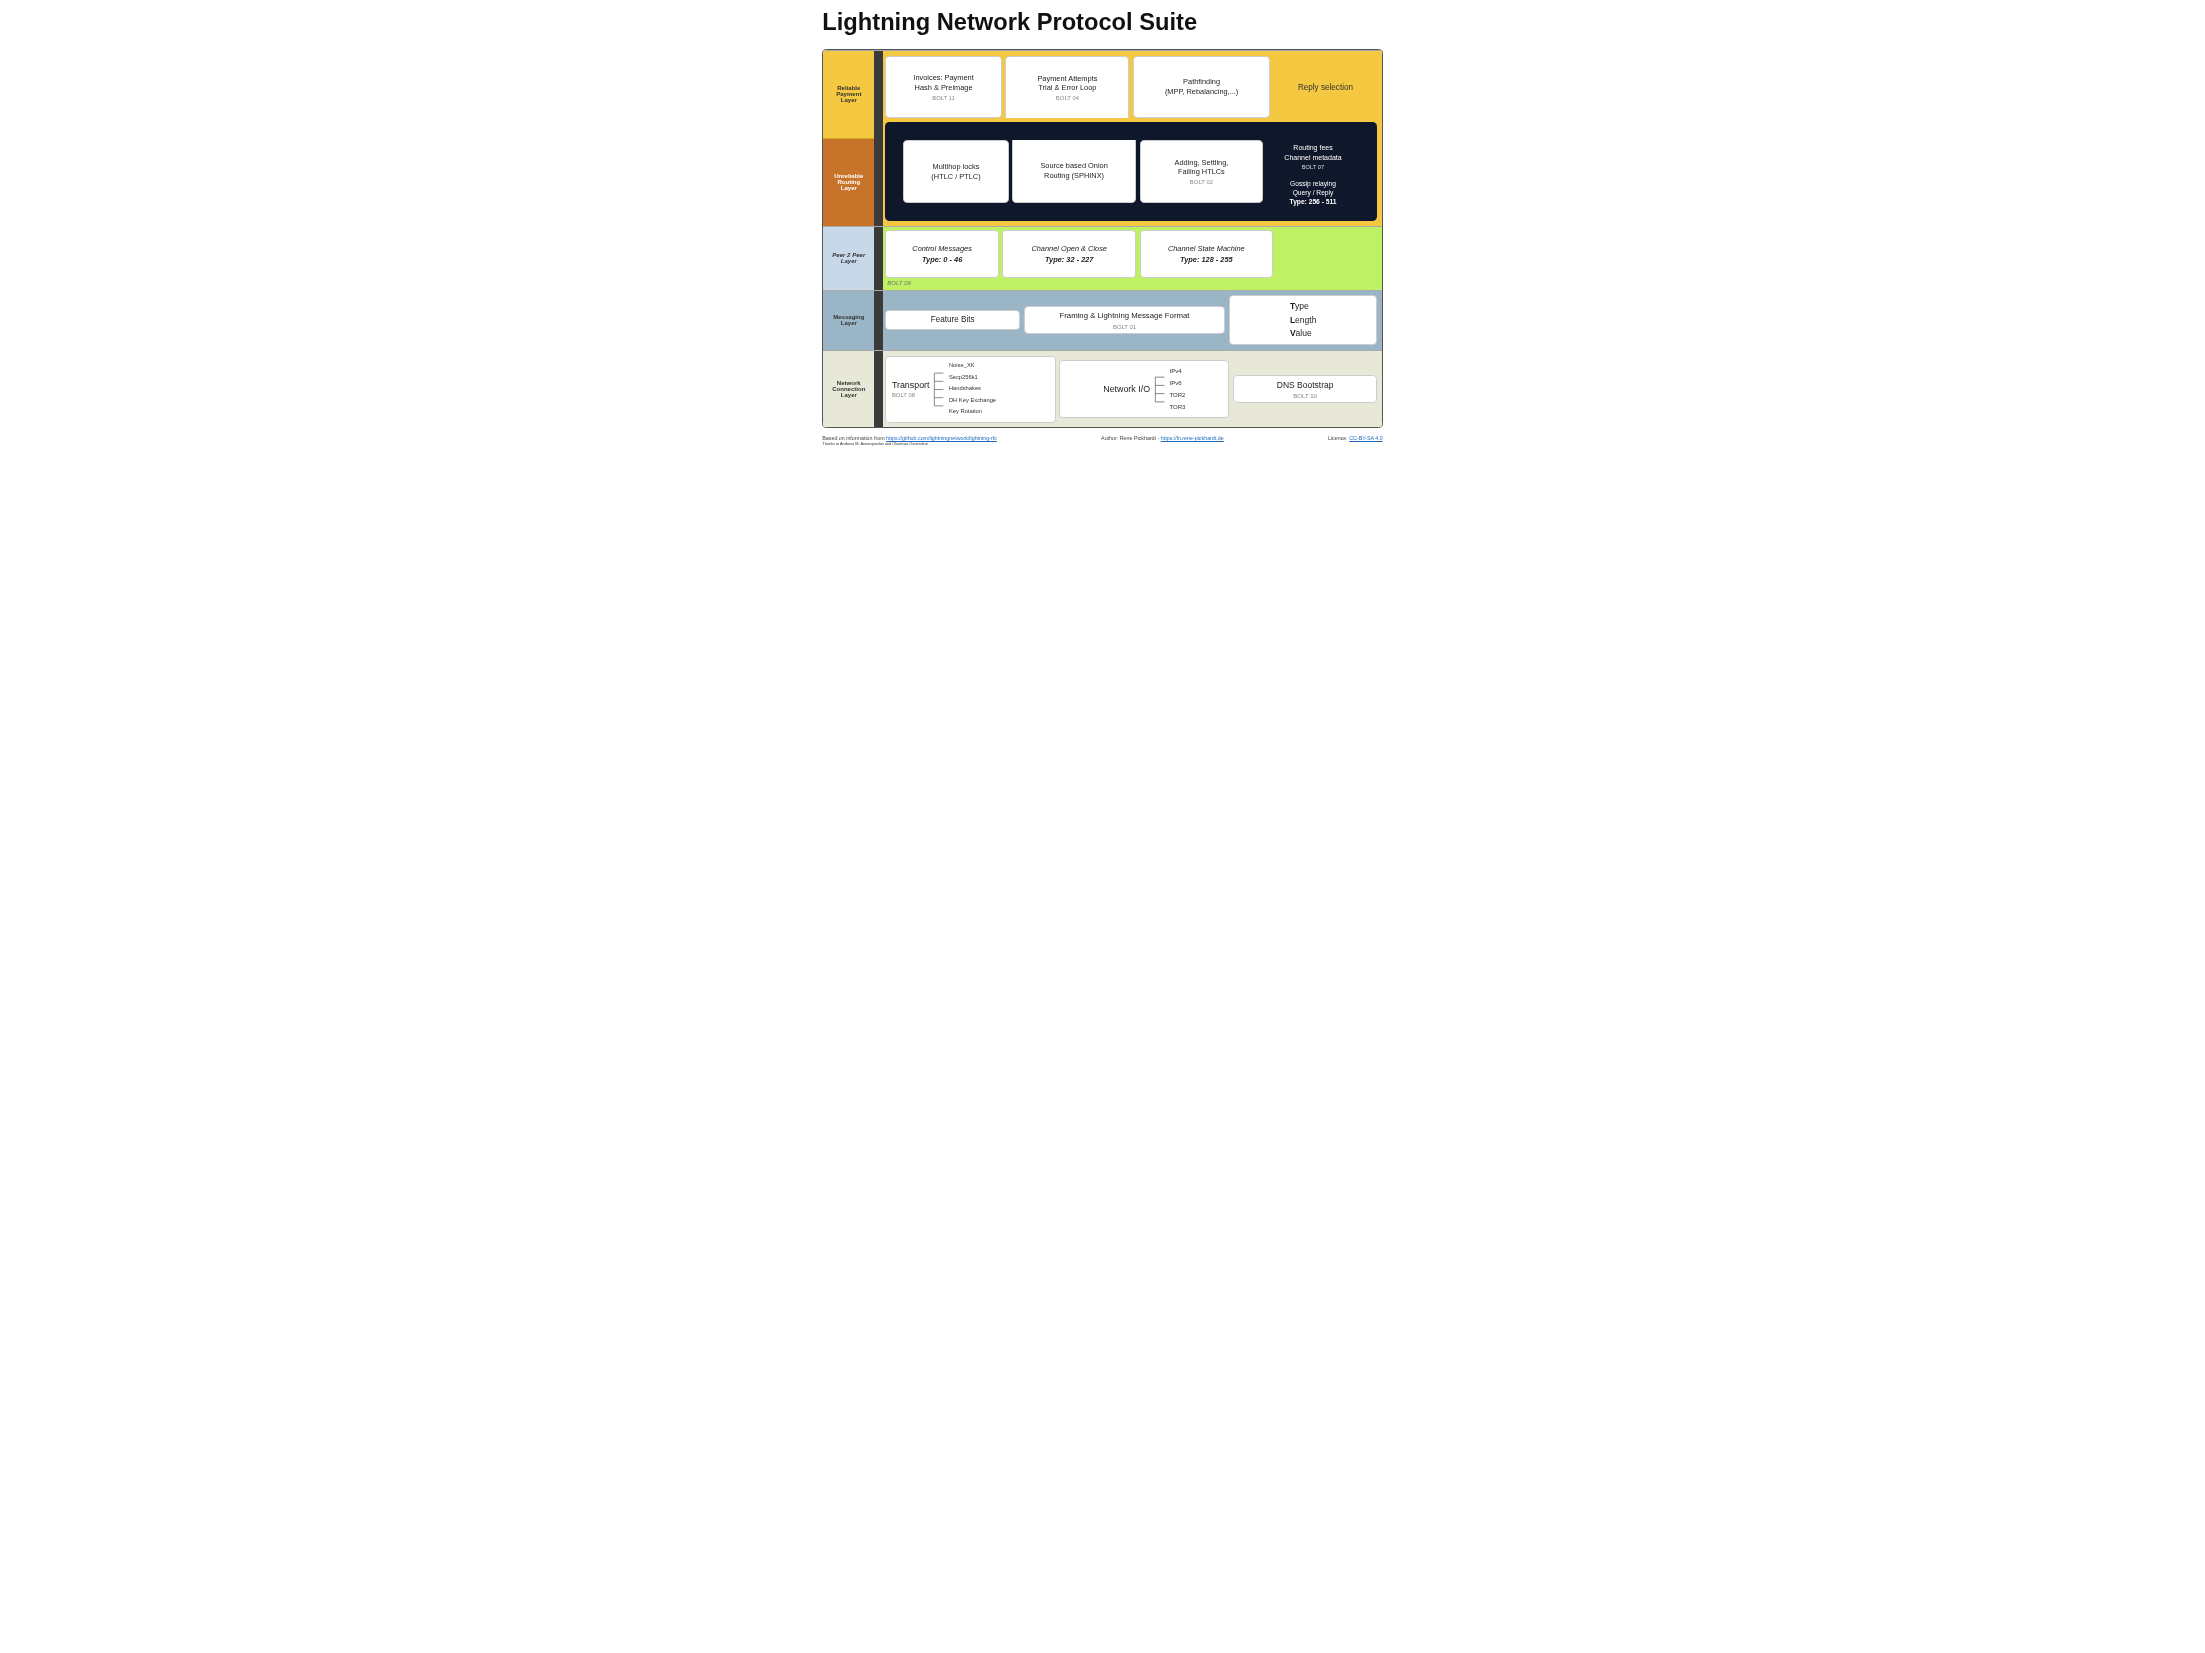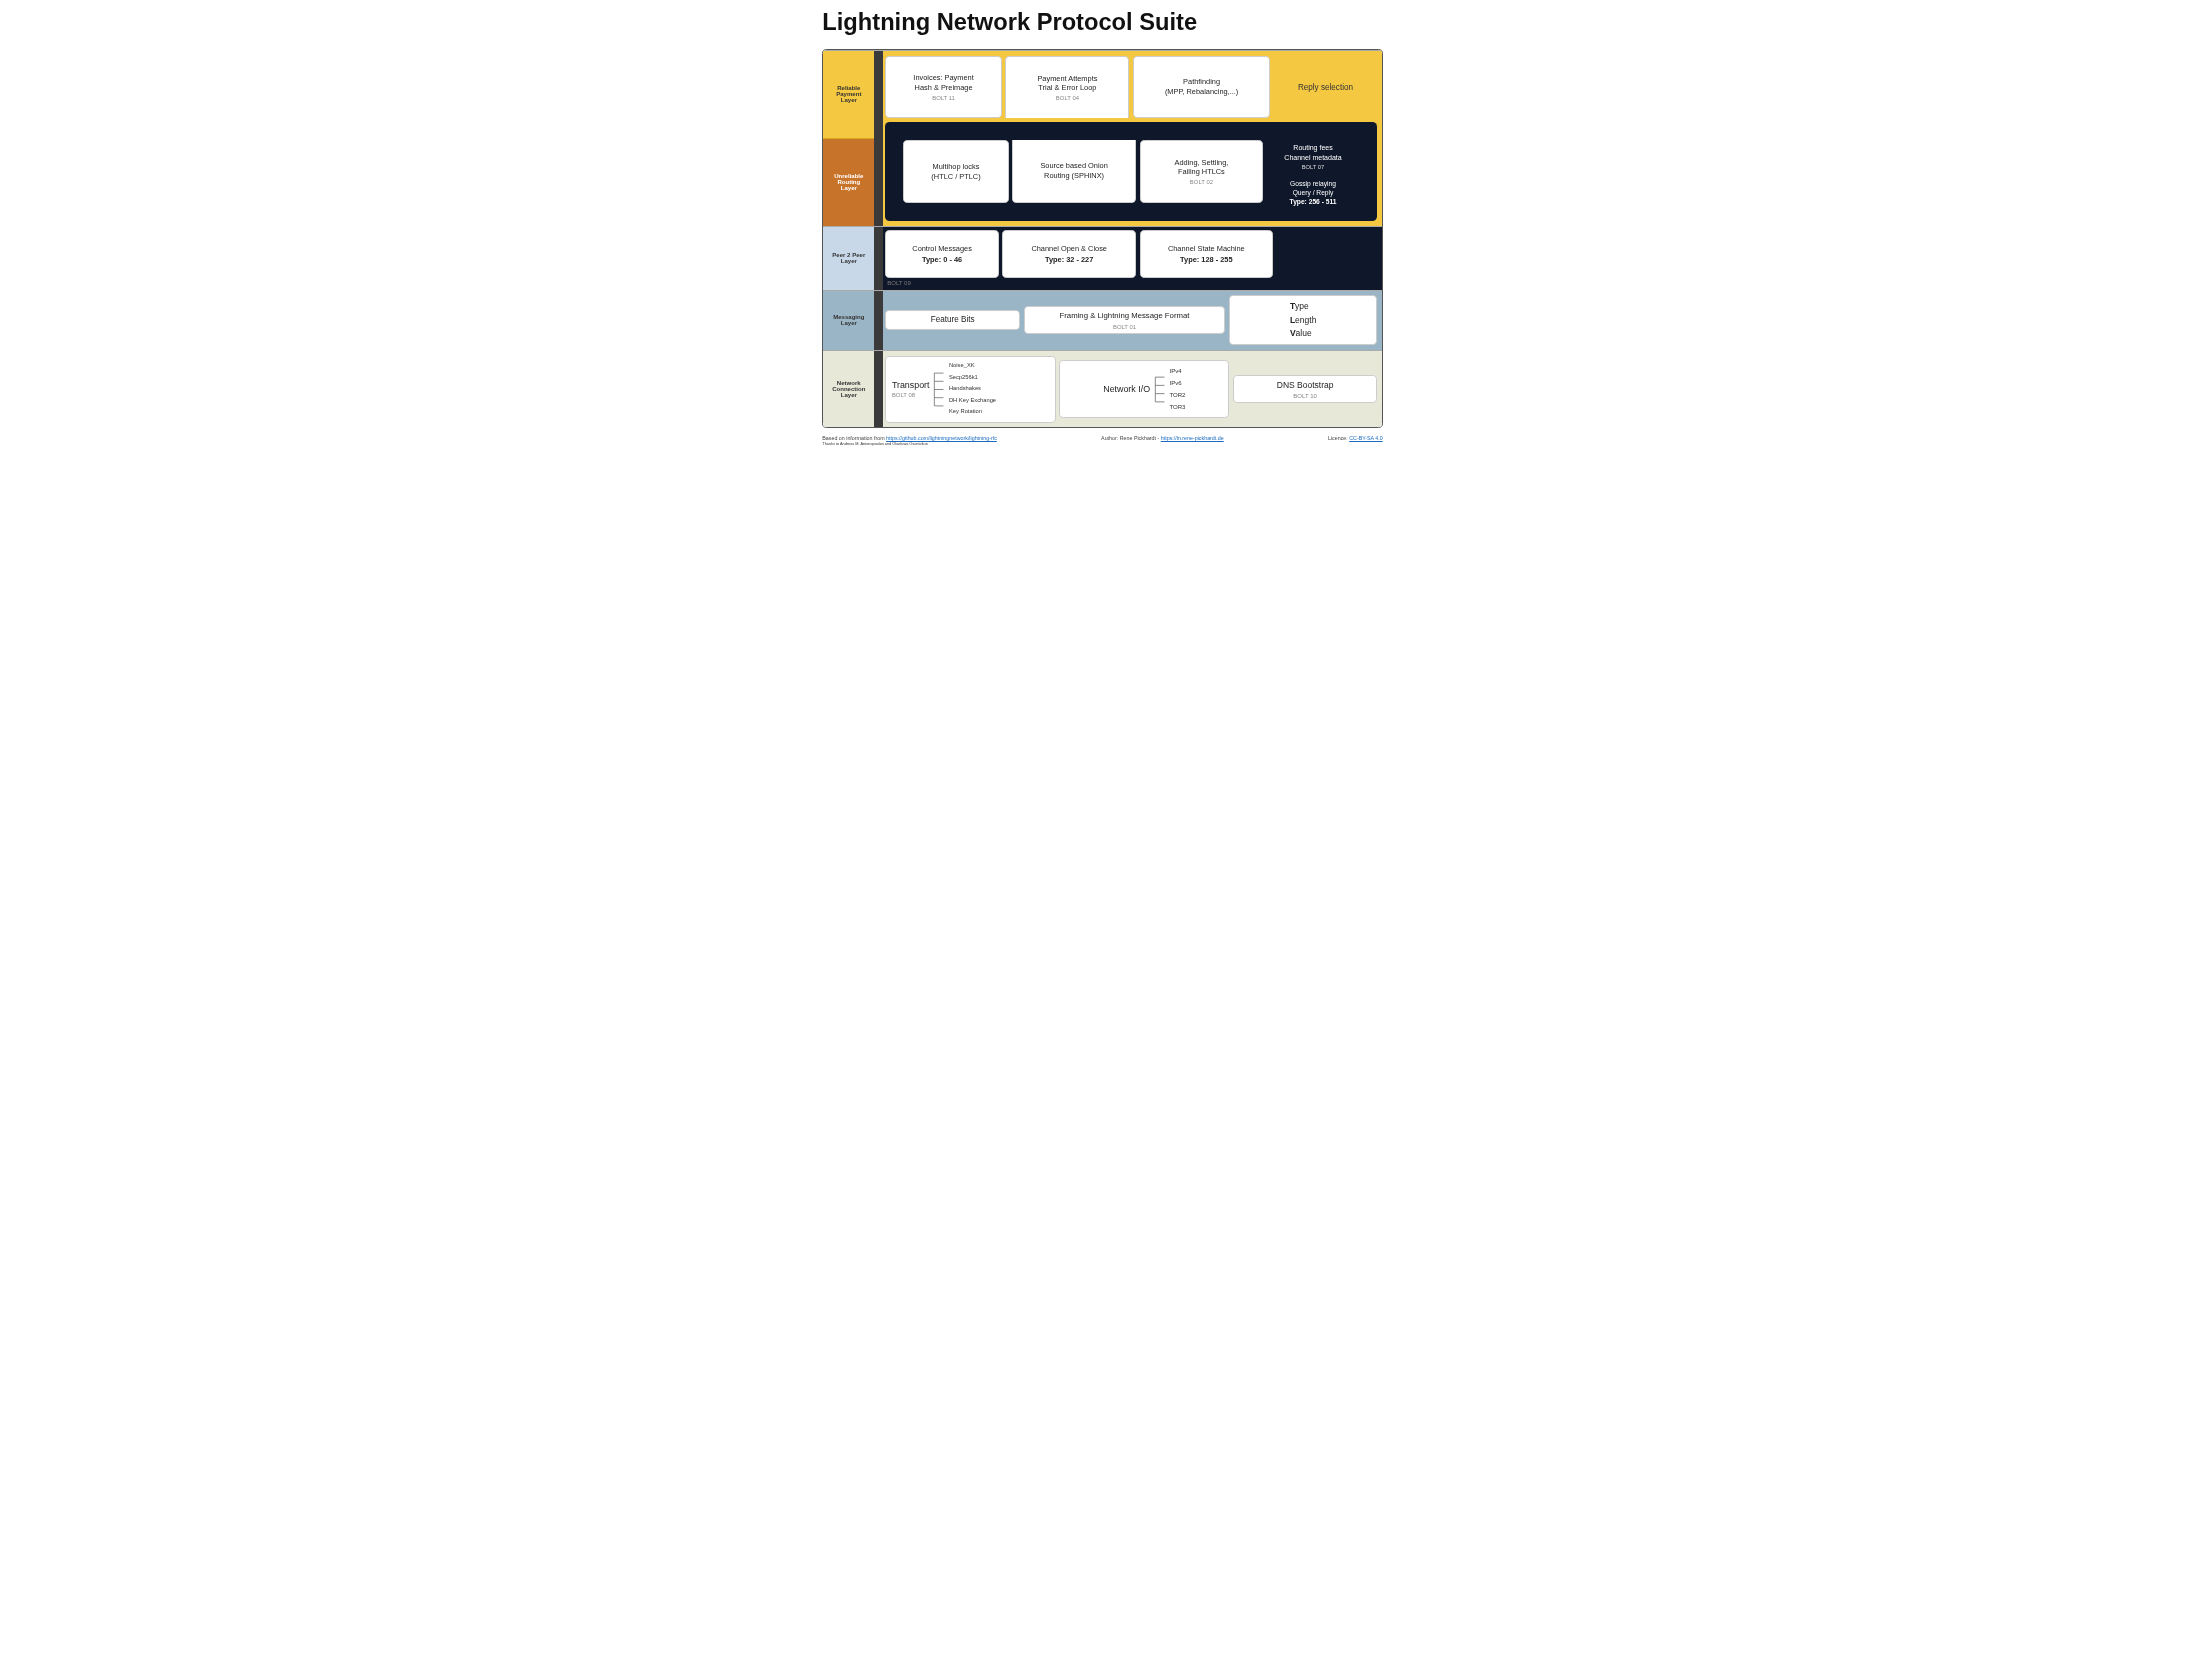--- a/index.html
+++ b/index.html
@@ -116,22 +116,23 @@
       text-align: center;
       flex: 1;
     }
     .inner-card .ct { font-size: 1em; color: #222; line-height: 1.3; }
     .inner-card .cs { font-size: 0.8em; color: #888; margin-top: 2.3px; }
 
     
     .p2p-section {
       display: flex;
       flex-direction: row;
-      background: #0f172a;
+      background: #bef264;
       min-height: 64px;
+      font-style: italic;
     }
 
     
     .msg-section {
       display: flex;
       flex-direction: row;
       background: #9ab5c5;
       min-height: 60px;
     }
 

